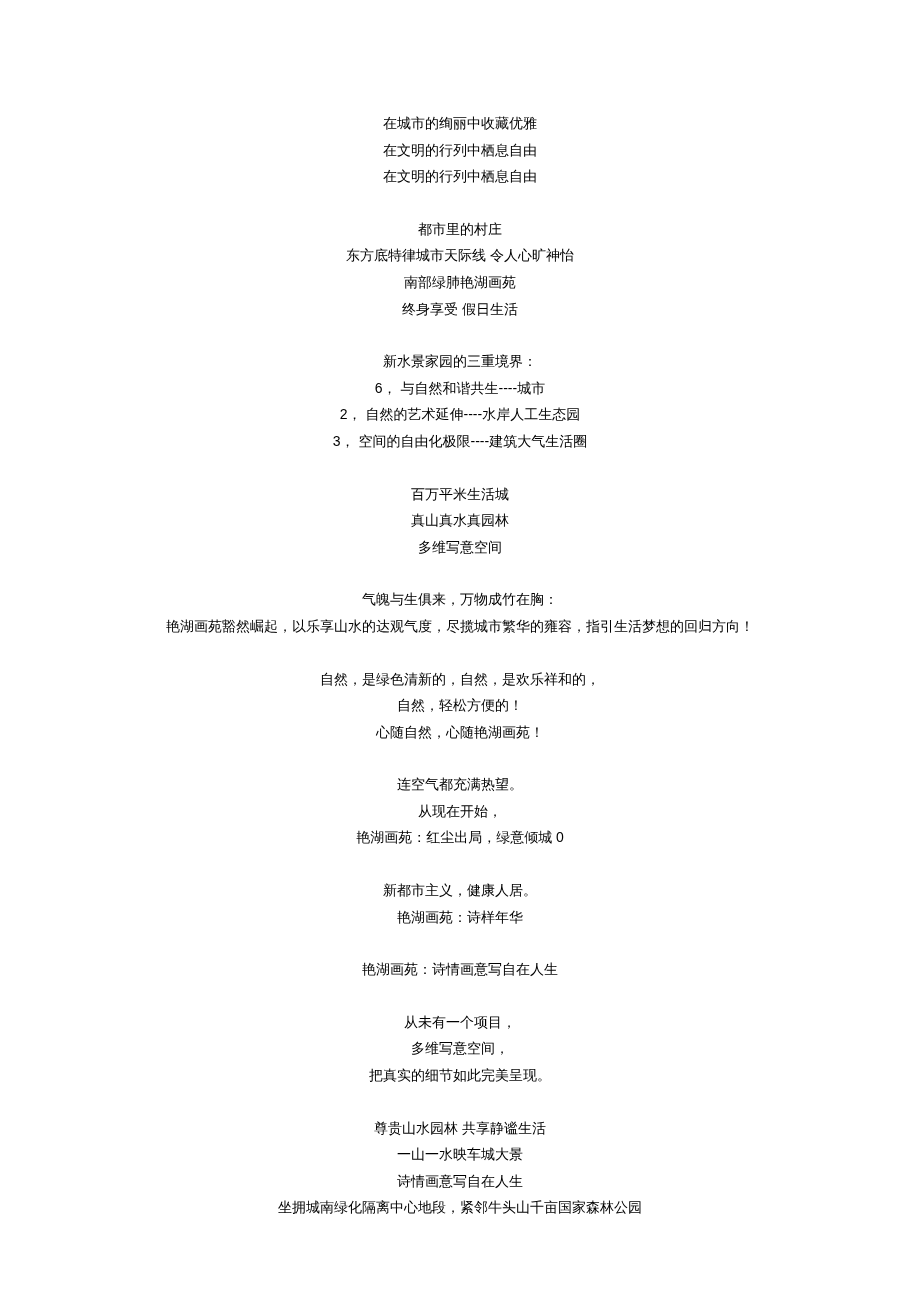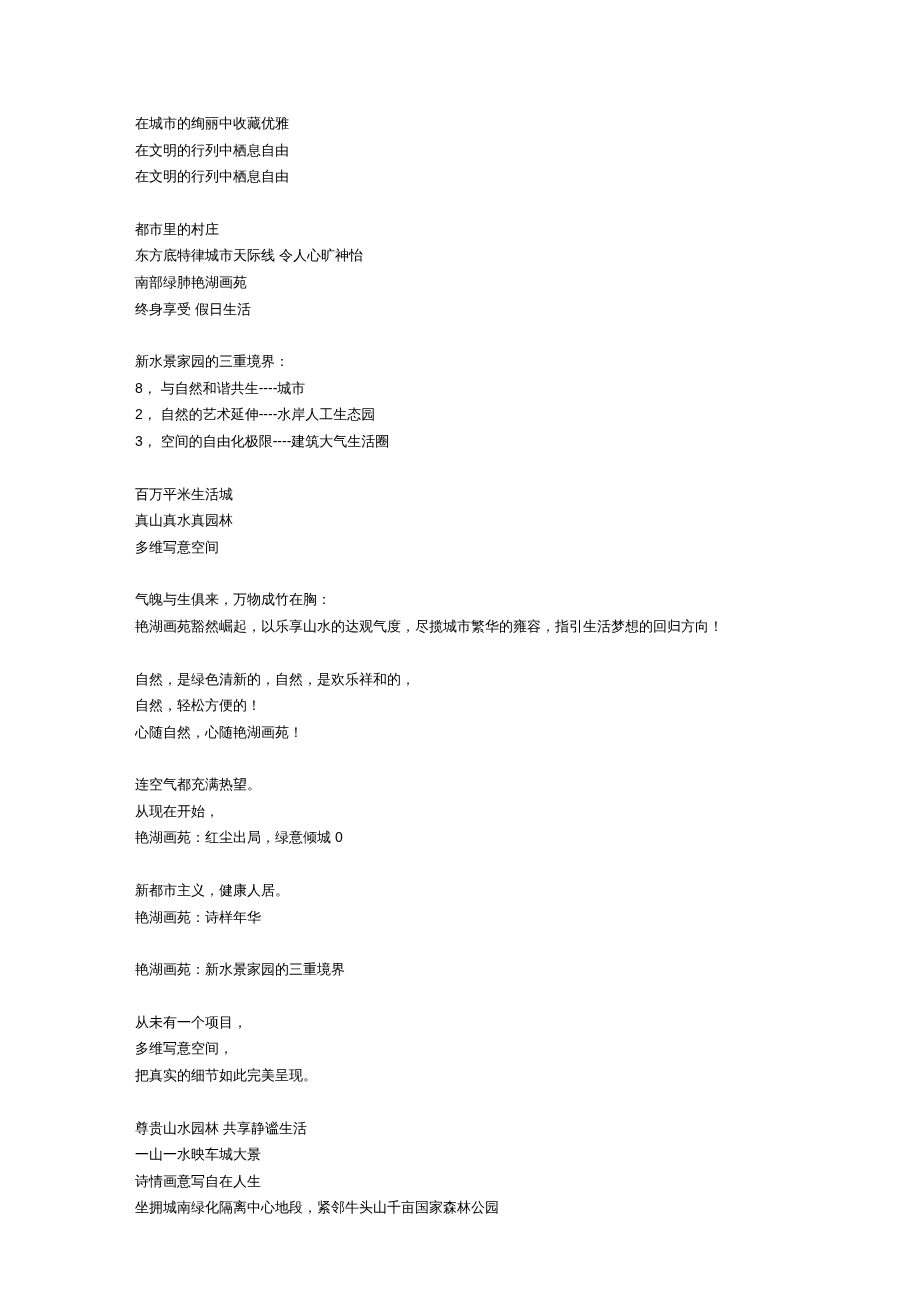--- a/index.html
+++ b/index.html
@@ -11,20 +11,21 @@
       background: #ffffff;
       font-family: "Microsoft YaHei", "SimSun", sans-serif;
       font-size: 14px;
       line-height: 1.9;
       color: #000000;
       padding: 110px 135px 60px 135px;
       width: 920px;
     }
     .block {
       margin-bottom: 26px;
+      text-align: center;
     }
     .line {
       display: block;
     }
   </style>
 </head>
 <body>
 
 <div id="content">
     <div class="block">
@@ -33,21 +34,21 @@
       <span class="line">在文明的行列中栖息自由</span>
     </div>
     <div class="block">
       <span class="line">都市里的村庄</span>
       <span class="line">东方底特律城市天际线  令人心旷神怡</span>
       <span class="line">南部绿肺艳湖画苑</span>
       <span class="line">终身享受  假日生活</span>
     </div>
     <div class="block">
       <span class="line">新水景家园的三重境界：</span>
-      <span class="line">8，   与自然和谐共生----城市</span>
+      <span class="line">6，   与自然和谐共生----城市</span>
       <span class="line">2，   自然的艺术延伸----水岸人工生态园</span>
       <span class="line">3，   空间的自由化极限----建筑大气生活圈</span>
     </div>
     <div class="block">
       <span class="line">百万平米生活城</span>
       <span class="line">真山真水真园林</span>
       <span class="line">多维写意空间</span>
     </div>
     <div class="block">
       <span class="line">气魄与生俱来，万物成竹在胸：</span>
@@ -61,21 +62,21 @@
     <div class="block">
       <span class="line">连空气都充满热望。</span>
       <span class="line">从现在开始，</span>
       <span class="line">艳湖画苑：红尘出局，绿意倾城 0</span>
     </div>
     <div class="block">
       <span class="line">新都市主义，健康人居。</span>
       <span class="line">艳湖画苑：诗样年华</span>
     </div>
     <div class="block">
-      <span class="line">艳湖画苑：新水景家园的三重境界</span>
+      <span class="line">艳湖画苑：诗情画意写自在人生</span>
     </div>
     <div class="block">
       <span class="line">从未有一个项目，</span>
       <span class="line">多维写意空间，</span>
       <span class="line">把真实的细节如此完美呈现。</span>
     </div>
     <div class="block">
       <span class="line">尊贵山水园林 共享静谧生活</span>
       <span class="line">一山一水映车城大景</span>
       <span class="line">诗情画意写自在人生</span>

